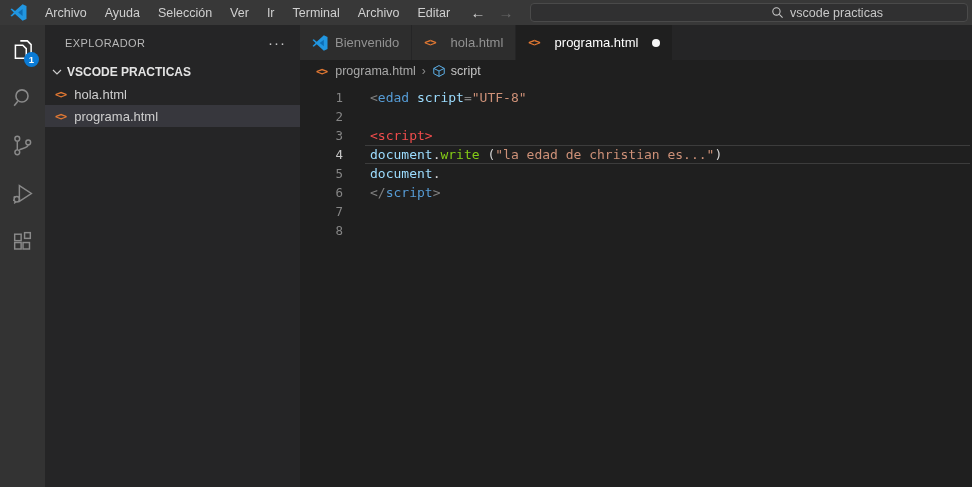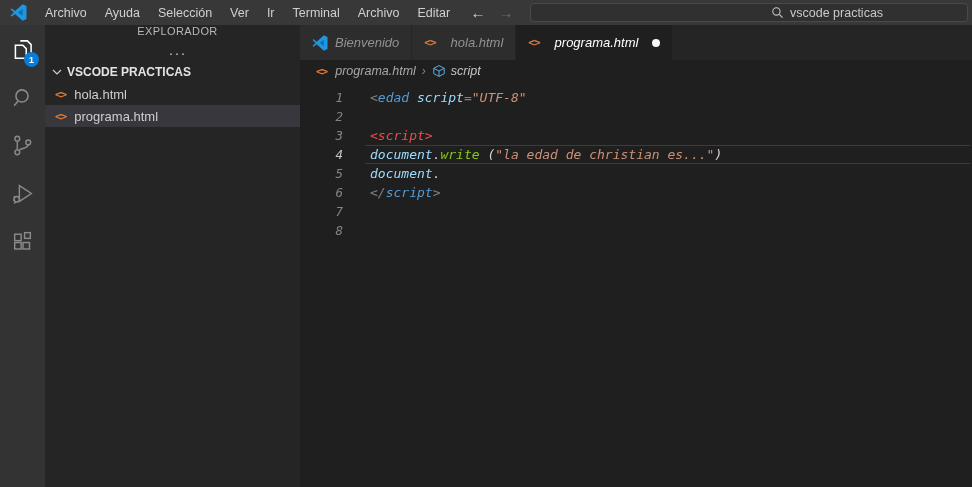--- a/index.html
+++ b/index.html
@@ -30,33 +30,33 @@
     background:#333333; display:flex; flex-direction:column; align-items:center; }
   .act-item { position:relative; width:45px; height:48px; display:flex;
     align-items:center; justify-content:center; color:#8a8a8a; }
   .act-item.active { color:#ffffff; }
   .badge { position:absolute; right:6px; bottom:6px; width:15px; height:15px;
     border-radius:50%; background:var(--accent,#0a7bd6); color:#fff; font-size:9.5px;
     display:flex; align-items:center; justify-content:center; font-weight:700; }
   
   .sidebar { position:absolute; left:45px; top:25px; width:255px; bottom:0;
     background:#252526; }
-  .sb-header { height:35px; display:flex; align-items:center; padding:0 10px 0 20px;flex-direction:column; }
+  .sb-header { height:35px; display:flex; align-items:center; padding:0 10px 0 20px; }
   .sb-title { font-size:11px; letter-spacing:.4px; color:#b8b8b8; flex:1; }
   .sb-more { color:#c5c5c5; font-size:15px; letter-spacing:1px; line-height:10px; padding:2px 4px; }
   .tree { padding-top:1px; }
   .tree-row { height:22px; display:flex; align-items:center; cursor:pointer; }
   .tree-row.selected { background:#37373d; }
   .section-row { padding-left:4px; font-weight:700; font-size:12px; color:#e3e3e3; }
   .section-row .chev { display:flex; margin-right:2px; color:#cccccc; }
   .file-row { padding-left:10px; color:#cfcfcf; }
   .html-ico { color:var(--html-ico,#e37933); font-weight:700; font-size:11px;
     letter-spacing:-1px; margin-right:8px; font-family:"DejaVu Sans Mono",monospace; }
   
-  .editor { position:absolute; left:300px; top:25px; right:0; bottom:0; background:#1f1f1f;font-style:italic; }
+  .editor { position:absolute; left:300px; top:25px; right:0; bottom:0; background:#1f1f1f; }
   .tabbar { position:absolute; left:0; top:0; right:0; height:35px; background:#252526;
     display:flex; }
   .tab { height:35px; display:flex; align-items:center; padding:0 12px;
     background:#2d2d2d; border-right:1px solid #252526; color:#929292; cursor:pointer;
     font-size:13px; white-space:nowrap; }
   .tab .ticon { margin-right:7px; display:flex; }
   .tab.active { background:#1f1f1f; color:#ffffff; }
   .dirty-dot { width:8px; height:8px; border-radius:50%; background:#f6f6f6; margin-left:14px; }
   .breadcrumbs { position:absolute; left:0; top:35px; right:0; height:22px;
     display:flex; align-items:center; padding-left:16px; color:#a9a9a9; font-size:12.5px; }

